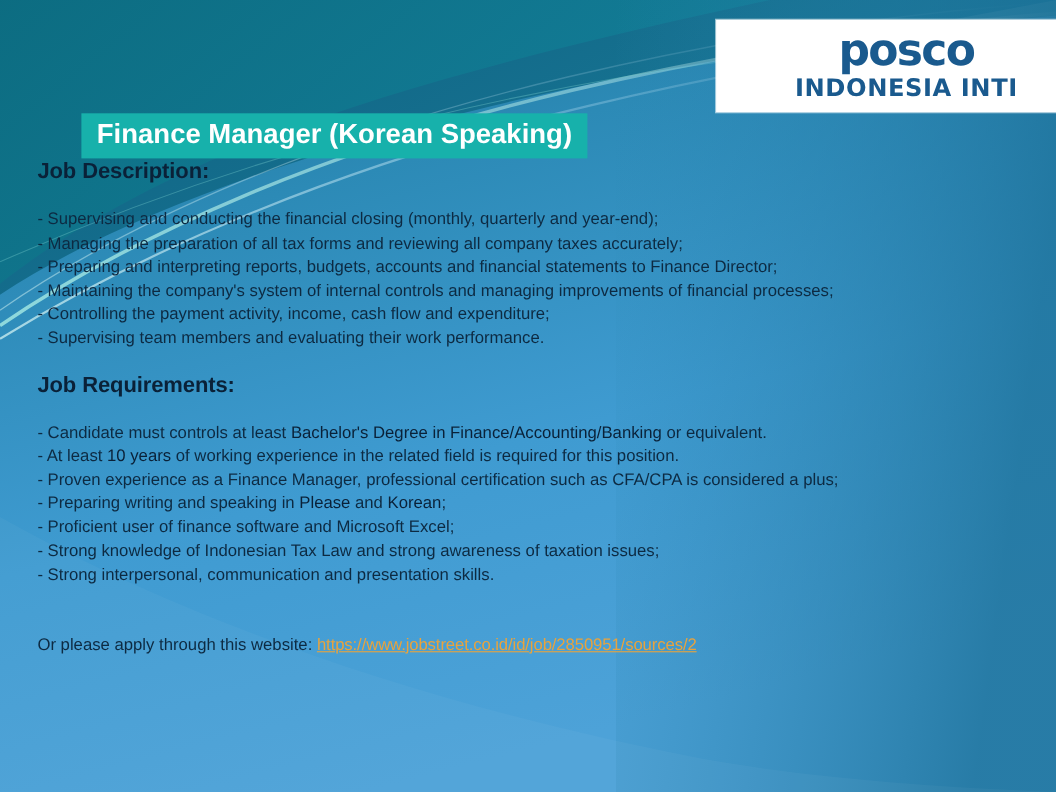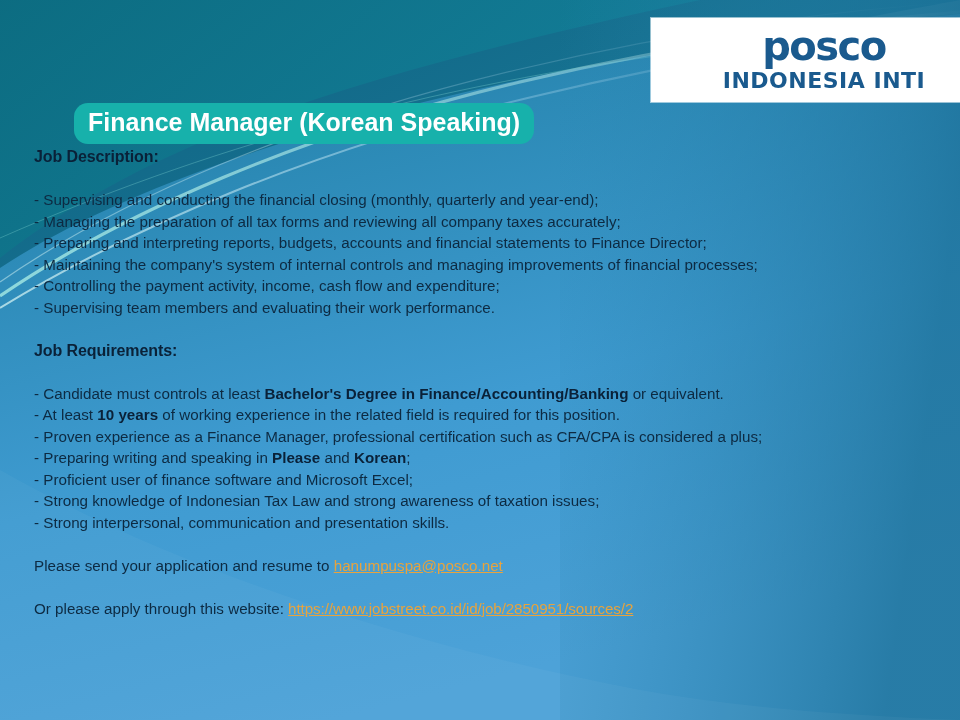--- a/index.html
+++ b/index.html
@@ -65,21 +65,20 @@
   }
 
   
   #title-banner {
     position: absolute;
     left: 74px;
     top: 103px;
     background: #17b1ab;
     padding: 5px 14px 7px 14px;
     box-sizing: border-box;
-    border-radius: 14px;
   }
   #title-banner .title-text {
     font-family: "Liberation Sans", sans-serif;
     font-size: 25px;
     font-weight: bold;
     color: #ffffff;
     white-space: nowrap;
     letter-spacing: 0px;
   }
 
@@ -89,27 +88,27 @@
     left: 34px;
     top: 146px;
     width: 916px;
     color: #0d2a42;
     font-family: "Liberation Sans", sans-serif;
     font-size: 15.2px;
     line-height: 21.5px;
   }
   .section-head {
     font-weight: bold;
-    font-size: 16px;
+    font-size: 20px;
     color: #0a2138;
     letter-spacing: -0.1px;
   }
   .line { white-space: nowrap; }
   .gap { height: 21.5px; }
-  b.em { font-weight: bold; color: #0a2138; }
+  b.em { font-weight: normal; color: #0a2138; }
 
   a.link {
     color: #e8a33d;
     text-decoration: underline;
   }
   a.link.url {
     letter-spacing: -0.1px;
   }
 </style>
 </head>
@@ -207,21 +206,20 @@
     <div class="line">- Proven experience as a Finance Manager, professional certification such as CFA/CPA is considered a plus;</div>
 
     <div class="line"><span>- Preparing writing and speaking in </span><b class="em">Please</b><span> and </span><b class="em">Korean</b><span>;</span></div>
 
     <div class="line">- Proficient user of finance software and Microsoft Excel;</div>
     <div class="line">- Strong knowledge of Indonesian Tax Law and strong awareness of taxation issues;</div>
     <div class="line">- Strong interpersonal, communication and presentation skills.</div>
 
     <div class="gap"></div>
 
-    <div class="line"><span>Please send your application and resume to </span><a class="link" href="#">hanumpuspa@posco.net</a></div>
 
     <div class="gap"></div>
 
     <div class="line"><span>Or please apply through this website: </span><a class="link url" href="#">https://www.jobstreet.co.id/id/job/2850951/sources/2</a></div>
 
 
   </div>
 </div>
 
 </body></html>

